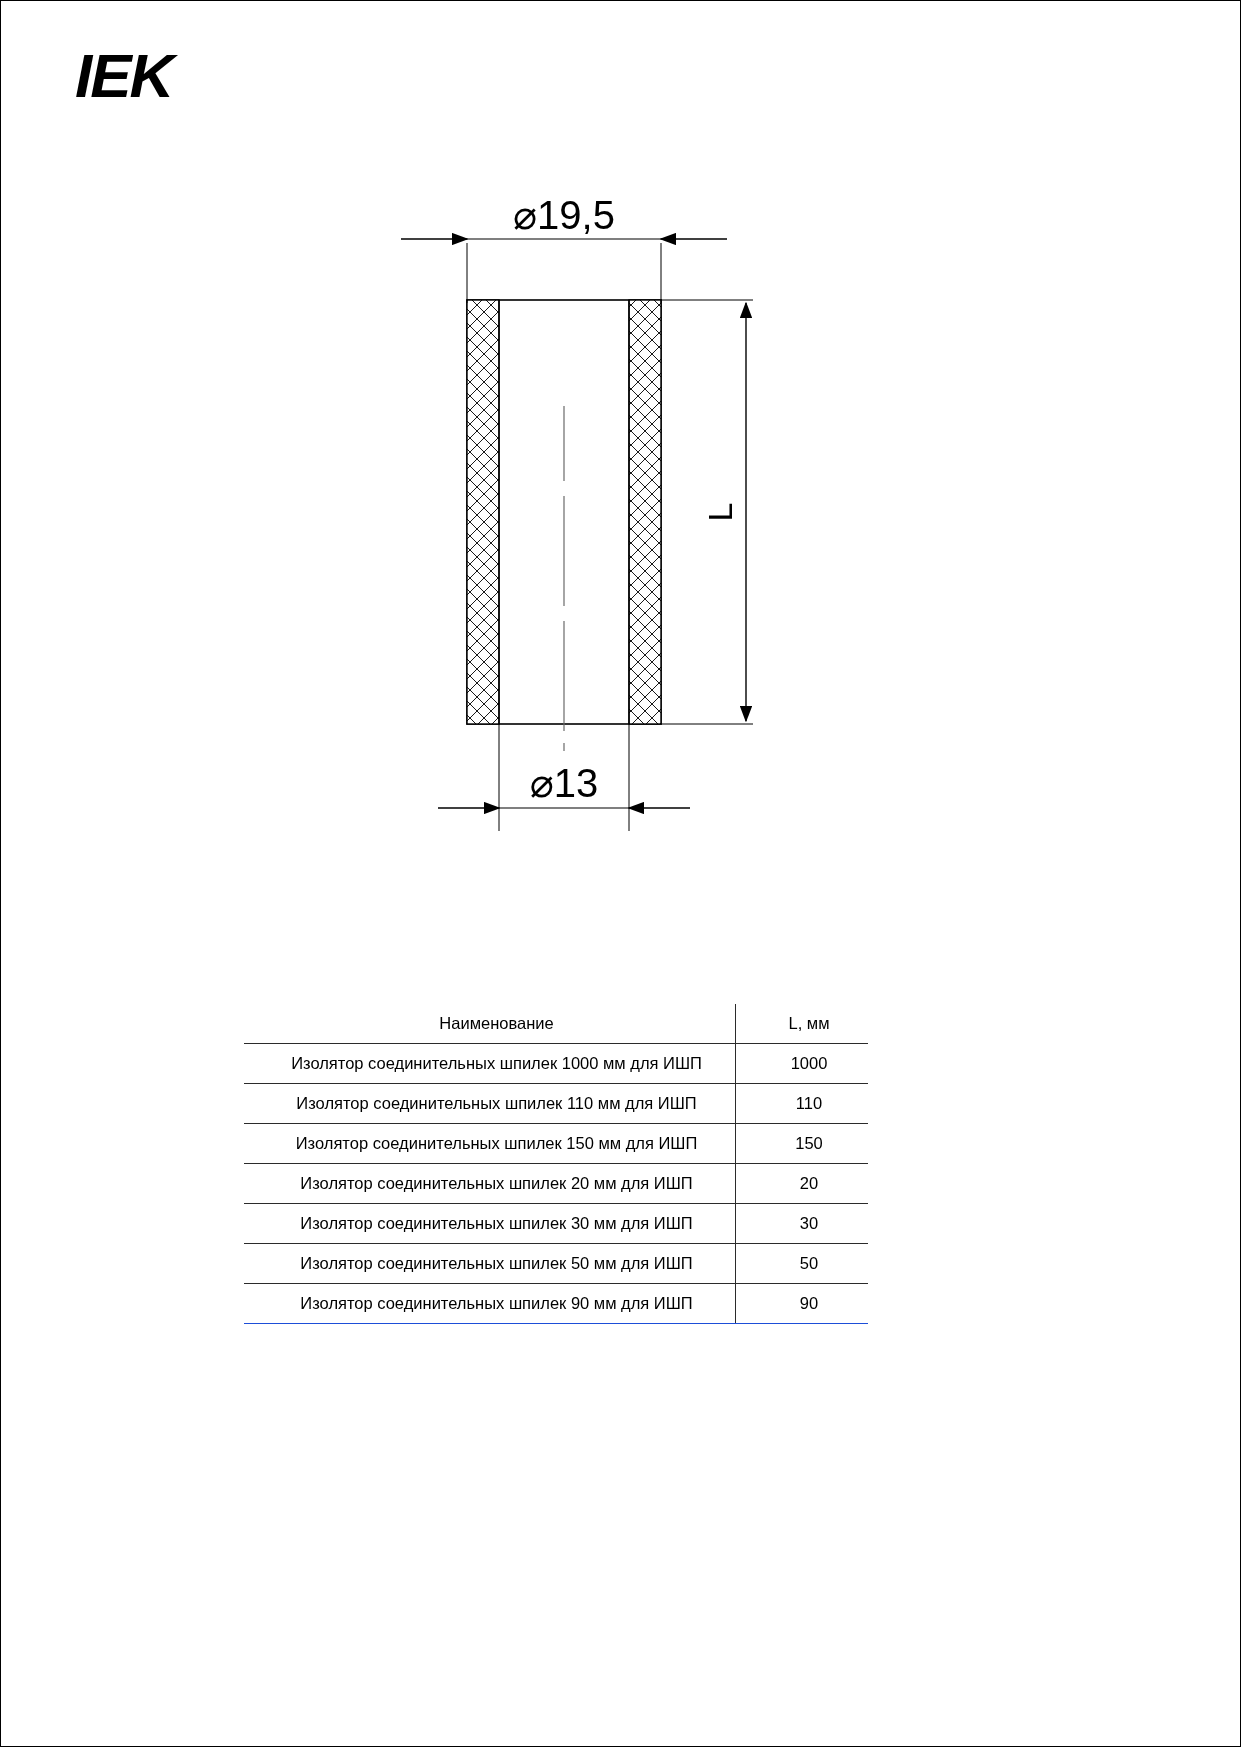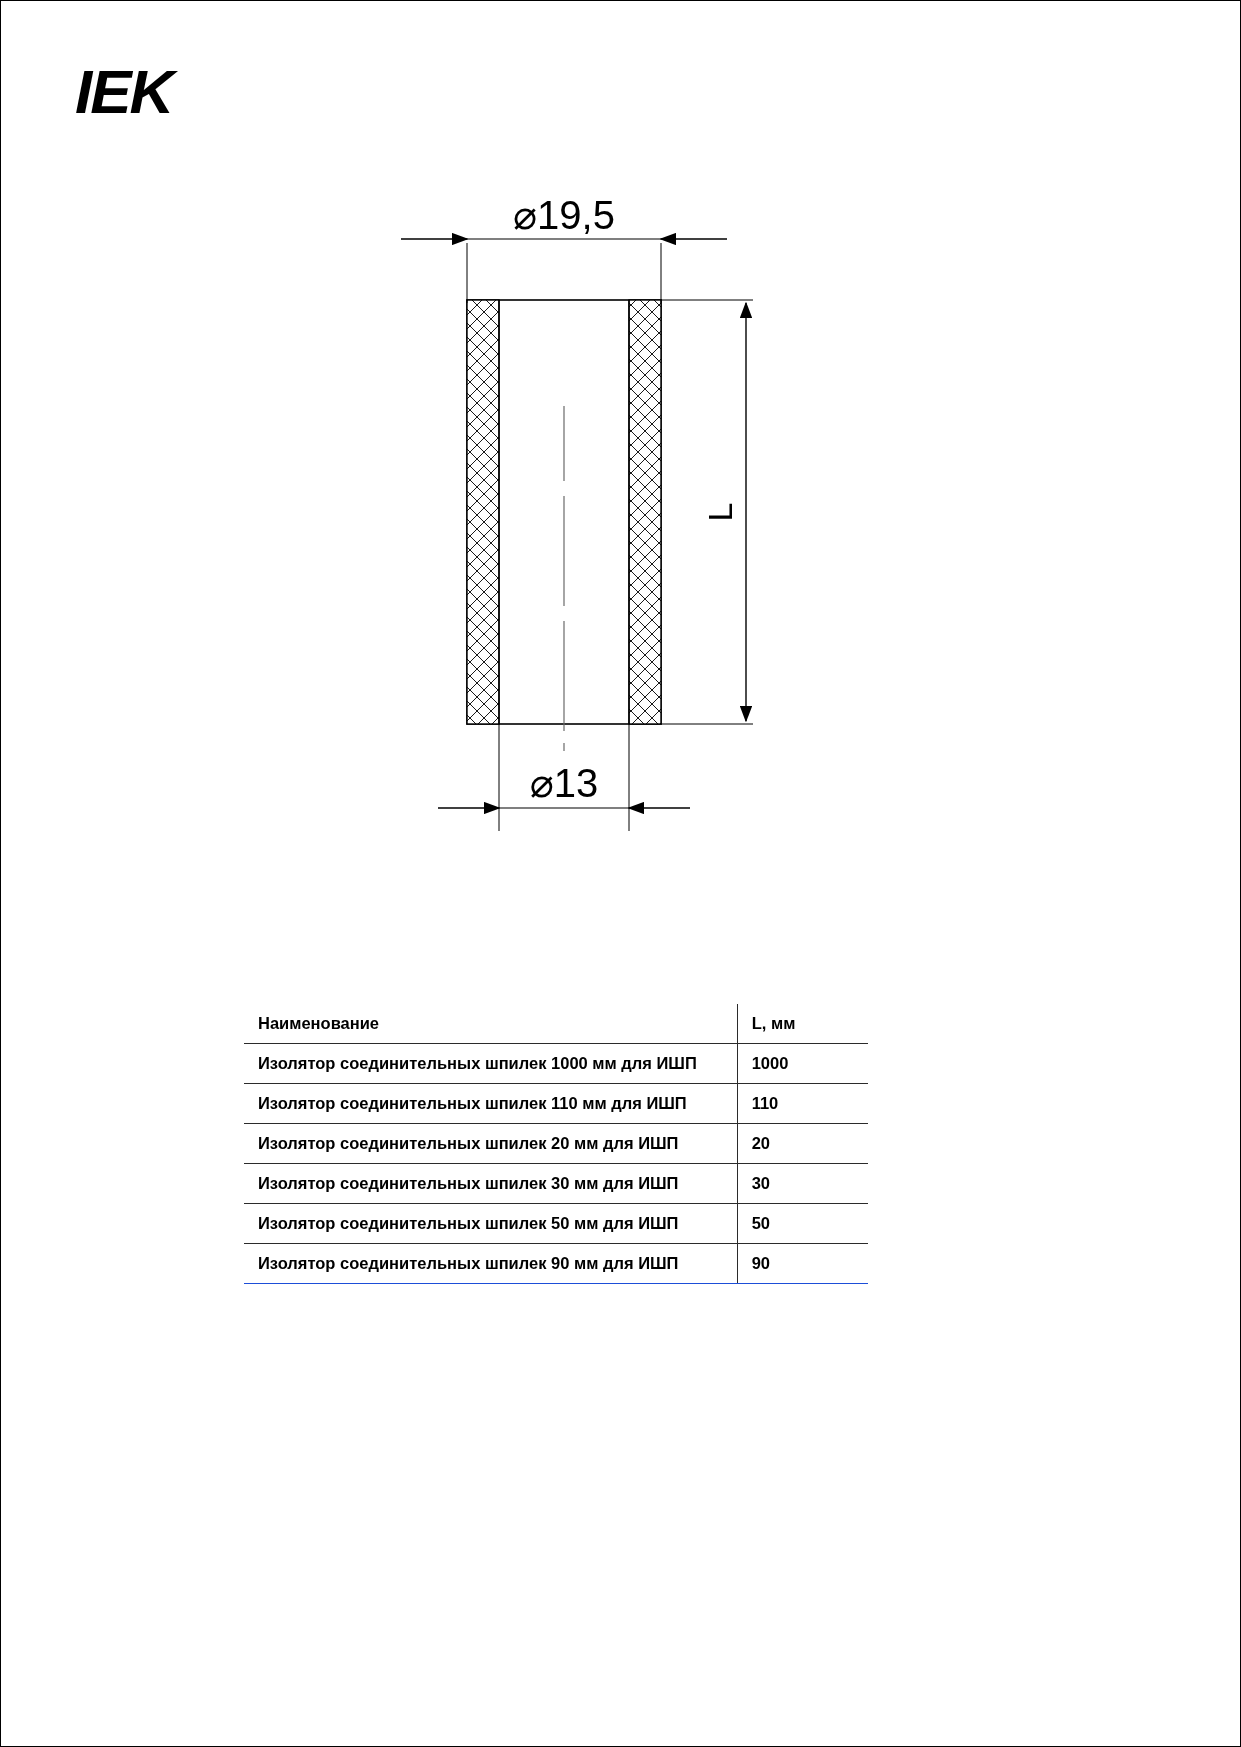--- a/index.html
+++ b/index.html
@@ -25,21 +25,20 @@
   .logo {
     position: absolute;
     left: 74px;
     top: 44px;
     font-family: "Liberation Sans", sans-serif;
     font-weight: bold;
     font-size: 62px;
     letter-spacing: -2px;
     font-style: italic;
     line-height: 1;
-    margin-top: 16px;
   }
 
   
   .drawing {
     position: absolute;
     left: 0;
     top: 150px;
     width: 1241px;
     height: 720px;
   }
@@ -61,24 +60,24 @@
     left: 243px;
     top: 1003px;
     width: 624px;
   }
   table.spec {
     border-collapse: collapse;
     width: 624px;
     font-size: 16.5px;
   }
   table.spec th, table.spec td {
-    text-align: left;
+    text-align: center;
     padding: 10px 0 10px 14px;
     border-bottom: 1px solid #2b2b2b;
-    font-weight: bold;
+    font-weight: normal;
     vertical-align: middle;
     white-space: nowrap;
   }
   table.spec thead th {
     border-bottom: 1px solid #2b2b2b;
   }
   table.spec thead tr th:first-child {
     width: 484px;
   }
   table.spec th.col-l, table.spec td.col-l {
@@ -160,20 +159,24 @@
       <tbody>
         <tr>
           <td>Изолятор соединительных шпилек 1000 мм для ИШП</td>
           <td class="col-l">1000</td>
         </tr>
         <tr>
           <td>Изолятор соединительных шпилек 110 мм для ИШП</td>
           <td class="col-l">110</td>
         </tr>
         <tr>
+          <td>Изолятор соединительных шпилек 150 мм для ИШП</td>
+          <td class="col-l">150</td>
+        </tr>
+        <tr>
           <td>Изолятор соединительных шпилек 20 мм для ИШП</td>
           <td class="col-l">20</td>
         </tr>
         <tr>
           <td>Изолятор соединительных шпилек 30 мм для ИШП</td>
           <td class="col-l">30</td>
         </tr>
         <tr>
           <td>Изолятор соединительных шпилек 50 мм для ИШП</td>
           <td class="col-l">50</td>

